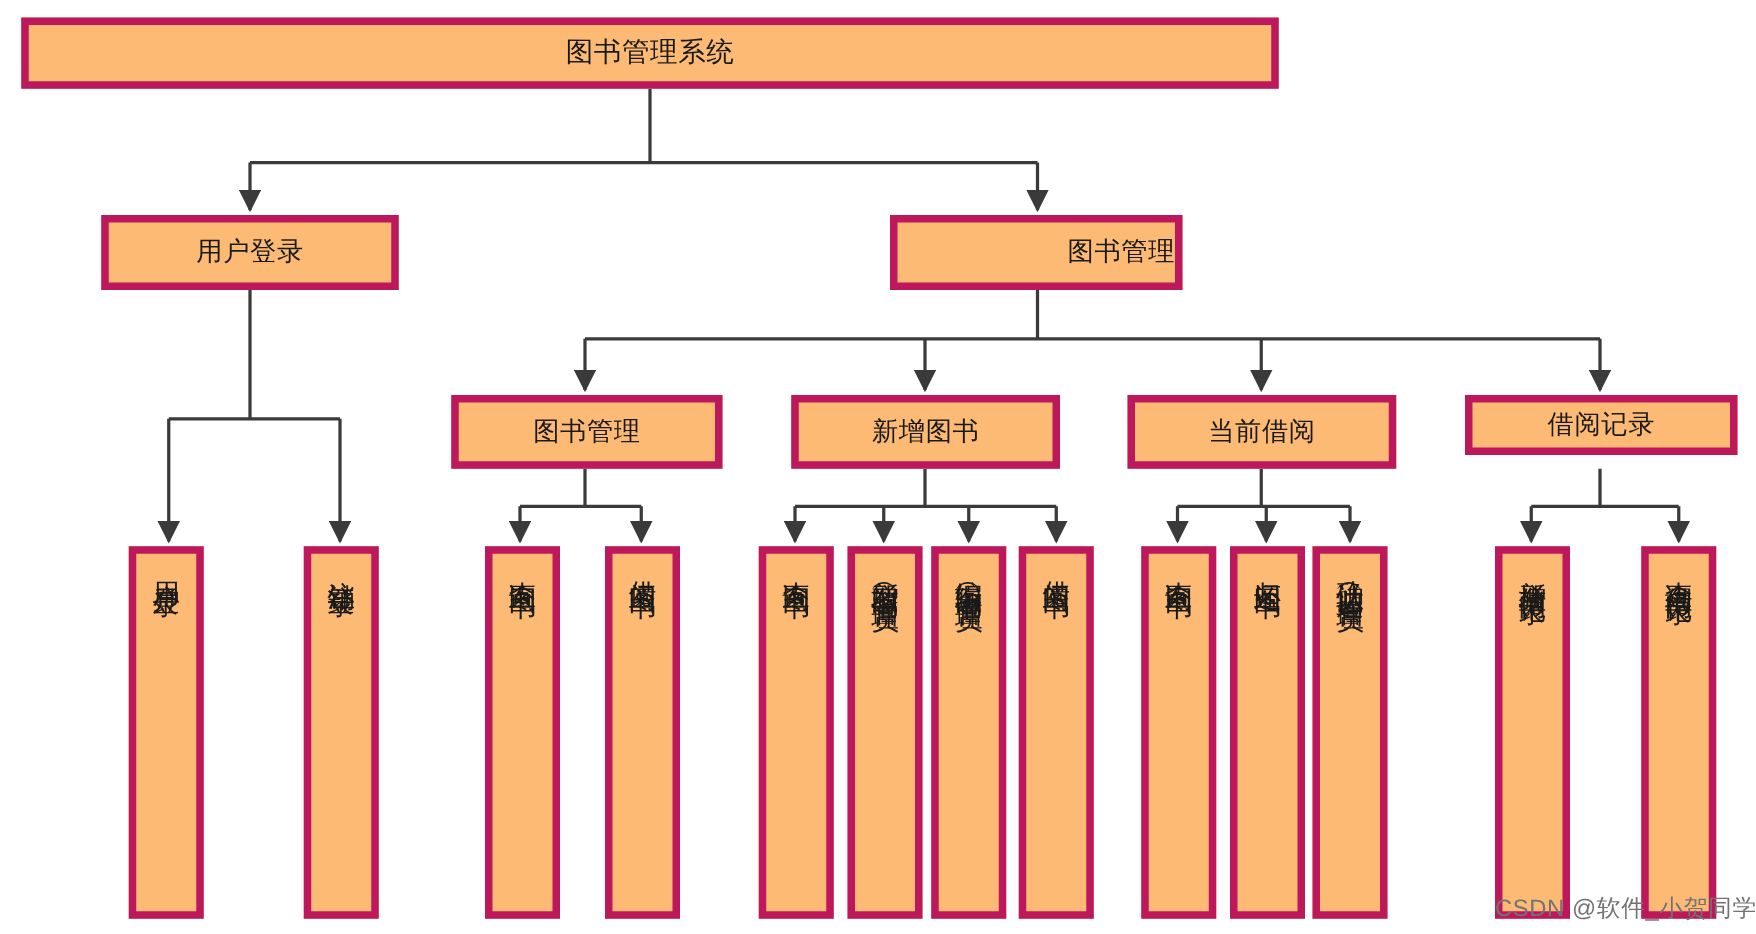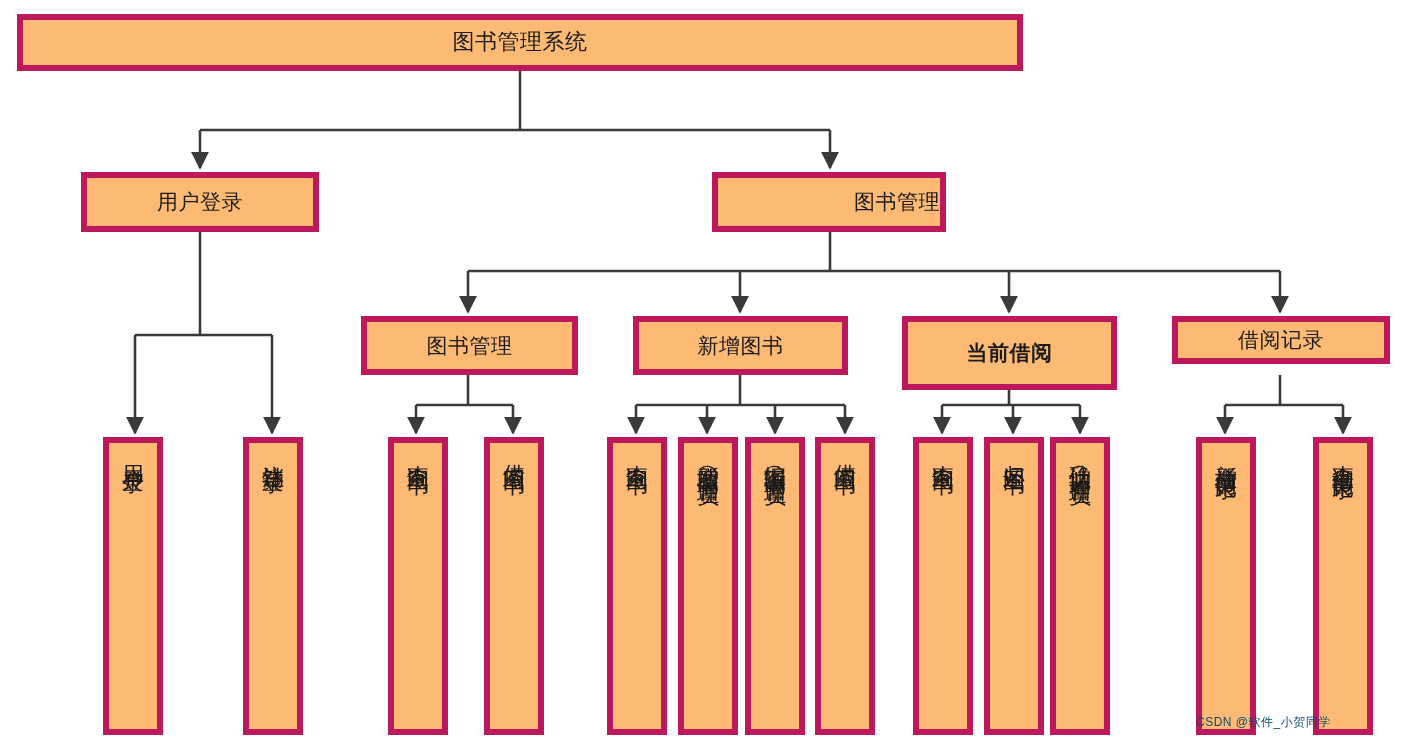--- a/index.html
+++ b/index.html
@@ -54,22 +54,22 @@
   .node.vert .label {
     writing-mode: vertical-rl;
     text-orientation: upright;
     font-size: 22px;
     line-height: 1.0;
     letter-spacing: 3px;
     white-space: nowrap;
   }
   .watermark {
     position: absolute;
-    font-size: 12px;
-    color: #0c4a6e;
+    font-size: 19px;
+    color: #737373;
     white-space: nowrap;
     letter-spacing: 0.5px;
   }
 </style>
 </head>
 <body>
 
 <div id="canvas">
 
   <svg id="wires" viewBox="0 0 1405 747">
@@ -134,21 +134,21 @@
   <div class="node horiz" style="left:712px; top:172px; width:234px; height:60px;justify-content:flex-end;">
     <span class="label">图书管理</span>
   </div>
 
   <div class="node horiz" style="left:361px; top:316px; width:217px; height:59px;">
     <span class="label">图书管理</span>
   </div>
   <div class="node horiz" style="left:633px; top:316px; width:215px; height:59px;">
     <span class="label">新增图书</span>
   </div>
-  <div class="node horiz" style="left:902px; top:316px; width:215px; height:74px;font-weight:bold;">
+  <div class="node horiz" style="left:902px; top:316px; width:215px; height:59px;">
     <span class="label">当前借阅</span>
   </div>
   <div class="node horiz" style="left:1172px; top:316px; width:218px; height:48px;">
     <span class="label">借阅记录</span>
   </div>
 
   <div class="node vert" style="left:103px; top:437px; width:60px; height:298px;">
     <span class="label">用户登录</span>
   </div>
   <div class="node vert" style="left:243px; top:437px; width:60px; height:298px;">

